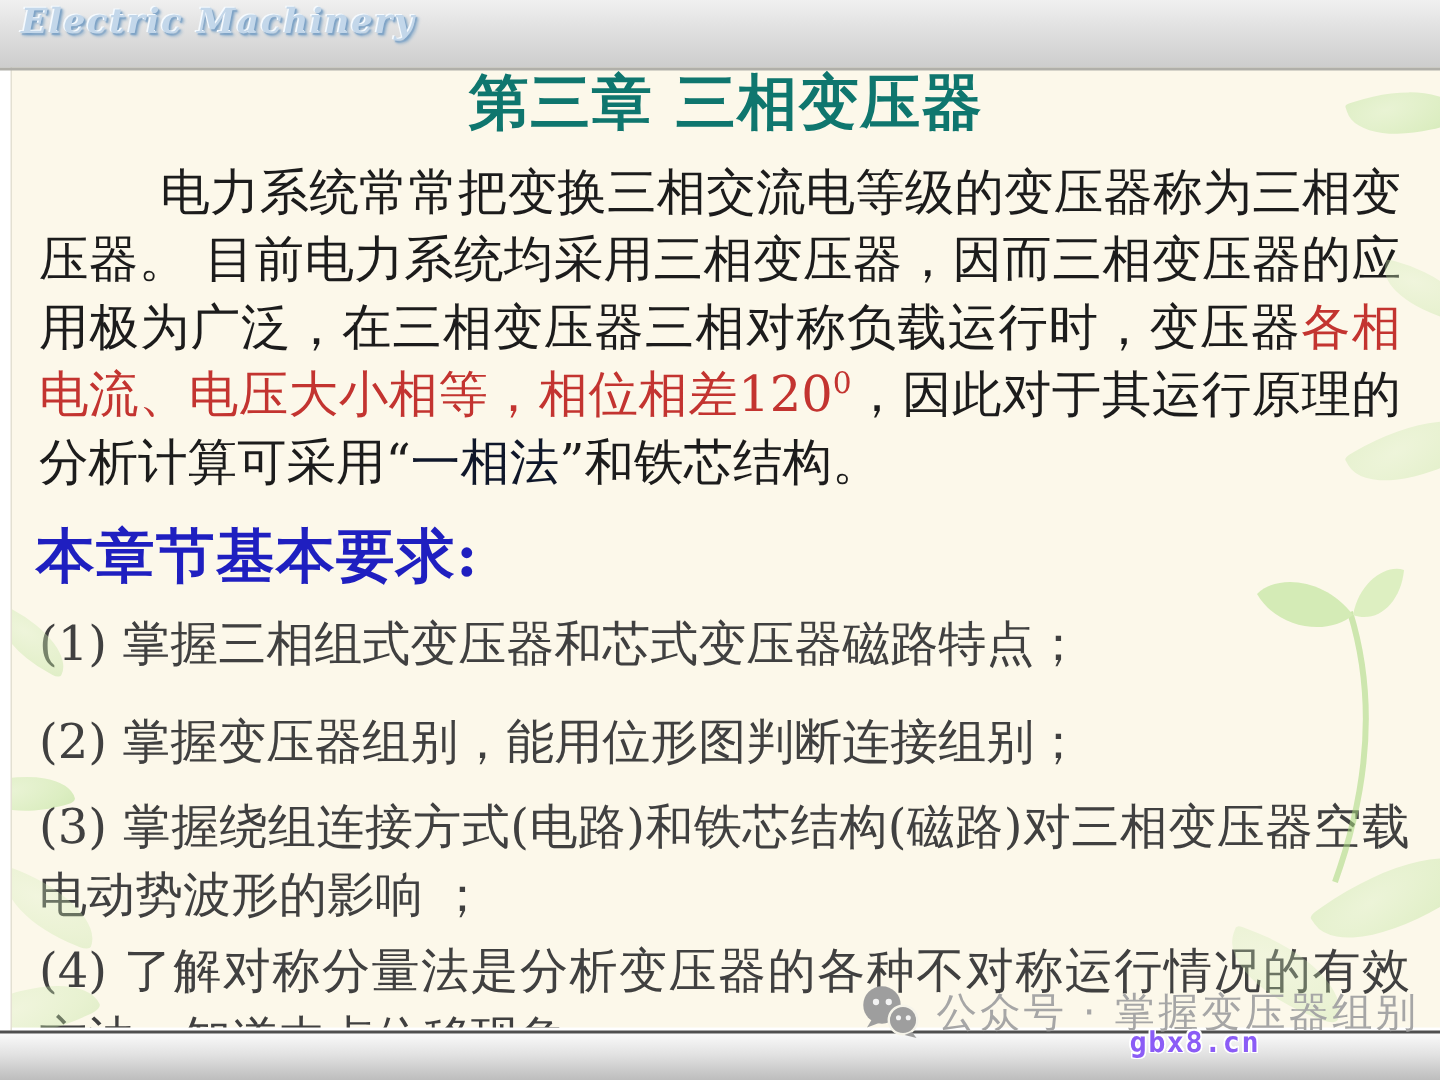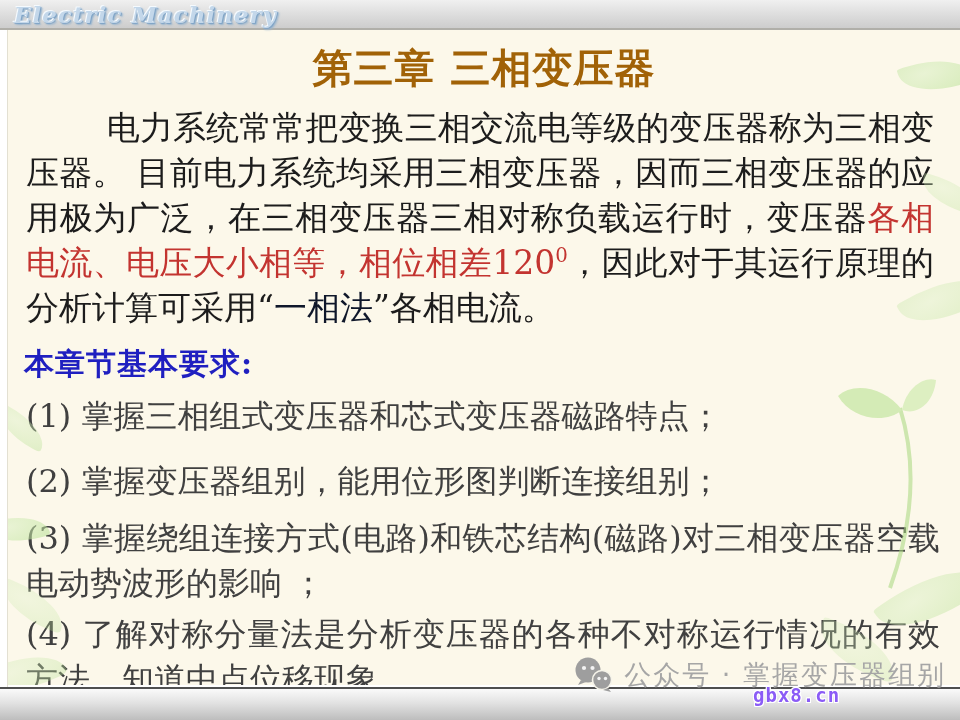--- a/index.html
+++ b/index.html
@@ -3,21 +3,21 @@
 <meta charset="utf-8">
 <style>
   * { margin:0; padding:0; box-sizing:border-box; }
   html,body { width:960px; height:720px; background:#fff; }
   .slide {
     position:relative; width:960px; height:720px; overflow:hidden;
     background:#fff; font-family:"DejaVu Serif", serif;
   }
   
   .topbar {
-    position:absolute; top:0; left:0; right:0; height:30px;
+    position:absolute; top:0; left:0; right:0; height:47px;
     background:linear-gradient(#f0f0f0 0%, #dcdcdc 55%, #cdcdcd 100%);
     border-bottom:2px solid #b0afa9; z-index:4;
   }
   .logo {
     position:absolute; left:14px; top:1px;
     font-size:23px; font-weight:bold; font-style:italic;
     font-family:"DejaVu Serif", serif;
     color:#c3d7ea;
     text-shadow:-1px -1px 0 #f5fafe, 1px 1px 1px #7ea3c6, 2px 2px 2px #9eb8cf;
     letter-spacing:1px; white-space:nowrap;
@@ -26,33 +26,33 @@
   .left-strip {
     position:absolute; left:0; top:30px; width:8px; bottom:33px;
     background:#ffffff; border-right:1px solid #e3e0d2; z-index:3;
   }
   .content {
     position:absolute; top:30px; left:8px; right:0; bottom:35px;
     background:#fcf8ea; z-index:1; overflow:hidden;
   }
   .title {
     margin-top:11px; text-align:center;
-    color:#a16207; font-size:40px; font-weight:bold; letter-spacing:1px;
+    color:#0f766e; font-size:40px; font-weight:bold; letter-spacing:1px;
   }
   .para {
     margin:9px 26px 0 18px;
     font-size:33px; line-height:45px; color:#1c1c1c;
     text-indent:2.45em; text-align:justify;
   }
   .red { color:#c33430; }
   .blue { color:#0f172a; }
   sup.red { font-size:60%; vertical-align:super; line-height:0; }
   .req-heading {
     margin:14px 0 0 16px;
-    color:#1f1fc0; font-size:30px; font-weight:bold; letter-spacing:1px;
+    color:#1f1fc0; font-size:39px; font-weight:bold; letter-spacing:1px;
   }
   .req-item {
     margin-left:18px; margin-right:20px;
     font-size:32px; line-height:45px; color:#404040; text-align:justify;
   }
   .req-item.i1 { margin-top:9px; }
   .req-item.i2 { margin-top:20px; }
   .req-item.i3 { margin-top:12px; }
   .req-item.i4 { margin-top:6px; }
   
@@ -113,21 +113,21 @@
     <div class="leaf lf8"></div>
     <div class="leaf lf9"></div>
     <svg class="sprout" width="110" height="230" viewBox="0 0 110 230">
       <path d="M72,38 C85,80 90,140 62,218" stroke="#a8d87e" stroke-width="4" fill="none"></path>
       <path d="M74,40 C56,16 24,12 10,26 C24,50 58,54 74,40 Z" fill="#b4e18c"></path>
       <path d="M74,40 C78,18 96,6 108,10 C106,32 90,46 74,40 Z" fill="#c4e8a0"></path>
     </svg>
 
     <div class="title">第三章 三相变压器</div>
 
-    <p class="para"><span>电力系统常常把变换三相交流电等级的变压器称为三相变压器。 目前电力系统均采用三相变压器，因而三相变压器的应用极为广泛，在三相变压器三相对称负载运行时，变压器</span><span class="red">各相电流、电压大小相等，相位相差120</span><sup class="red">0</sup><span>，因此对于其运行原理的分析计算可采用“</span><span class="blue">一相法</span><span>”各相电流。</span></p>
+    <p class="para"><span>电力系统常常把变换三相交流电等级的变压器称为三相变压器。 目前电力系统均采用三相变压器，因而三相变压器的应用极为广泛，在三相变压器三相对称负载运行时，变压器</span><span class="red">各相电流、电压大小相等，相位相差120</span><sup class="red">0</sup><span>，因此对于其运行原理的分析计算可采用“</span><span class="blue">一相法</span><span>”和铁芯结构。</span></p>
 
     <div class="req-heading">本章节基本要求:</div>
 
     <div class="req-item i1">(1) 掌握三相组式变压器和芯式变压器磁路特点；</div>
     <div class="req-item i2">(2) 掌握变压器组别，能用位形图判断连接组别；</div>
     <div class="req-item i3">(3) 掌握绕组连接方式(电路)和铁芯结构(磁路)对三相变压器空载电动势波形的影响 ；</div>
     <div class="req-item i4">(4) 了解对称分量法是分析变压器的各种不对称运行情况的有效方法，知道中点位移现象。</div>
   </div>
 
   <div class="left-strip"></div>

